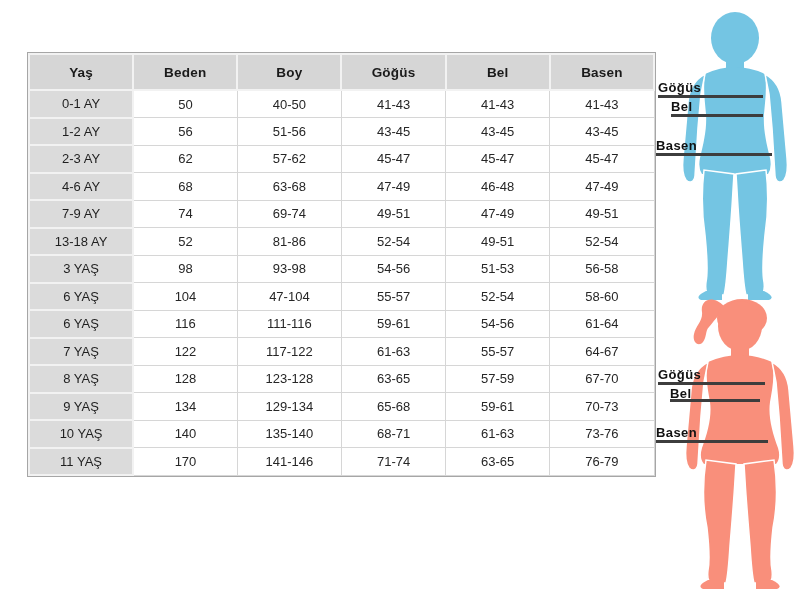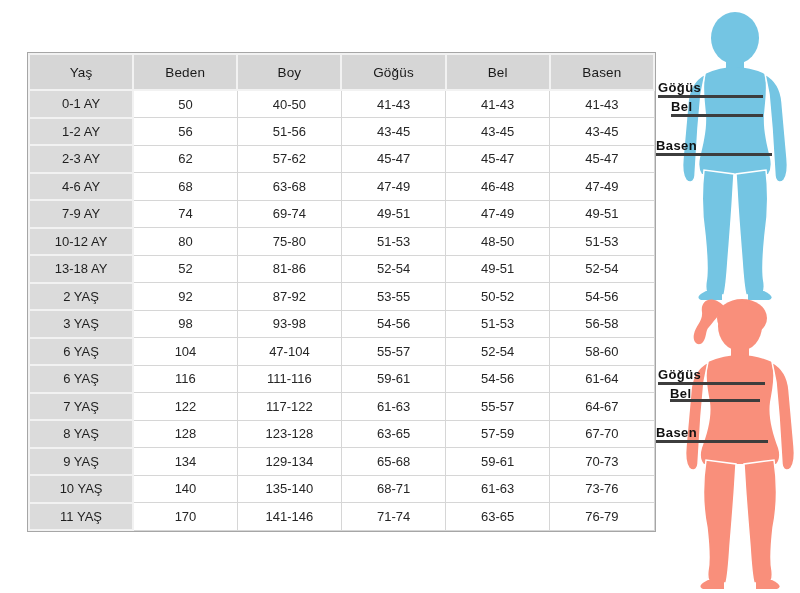--- a/index.html
+++ b/index.html
@@ -11,21 +11,21 @@
   
   .table-wrap{
     position:absolute;left:27px;top:52px;
     border:1.5px solid #a6a6a6;
   }
   table.size-table{
     border-collapse:collapse;table-layout:fixed;width:627px;
   }
   table.size-table th{
     height:32px;background:#d6d6d6;color:#1a1a1a;
-    font-size:13.5px;font-weight:400;text-align:center;
+    font-size:13.5px;font-weight:700;text-align:center;
     border:2px solid #f2f2f2;letter-spacing:.2px;
   }
   table.size-table td{
     height:23.5px;background:#ffffff;color:#262626;
     font-size:13px;text-align:center;
     border:1px solid #d6d6d6;
   }
   table.size-table td.rowlabel{
     background:#dbdbdb;border:2px solid #f2f2f2;color:#1f1f1f;
   }
@@ -91,42 +91,26 @@
         </tr>
         <tr>
           <td class="rowlabel">7-9 AY</td>
           <td>74</td>
           <td>69-74</td>
           <td>49-51</td>
           <td>47-49</td>
           <td>49-51</td>
         </tr>
         <tr>
-          <td class="rowlabel">10-12 AY</td>
-          <td>80</td>
-          <td>75-80</td>
-          <td>51-53</td>
-          <td>48-50</td>
-          <td>51-53</td>
-        </tr>
-        <tr>
           <td class="rowlabel">13-18 AY</td>
           <td>52</td>
           <td>81-86</td>
           <td>52-54</td>
           <td>49-51</td>
           <td>52-54</td>
-        </tr>
-        <tr>
-          <td class="rowlabel">2 YAŞ</td>
-          <td>92</td>
-          <td>87-92</td>
-          <td>53-55</td>
-          <td>50-52</td>
-          <td>54-56</td>
         </tr>
         <tr>
           <td class="rowlabel">3 YAŞ</td>
           <td>98</td>
           <td>93-98</td>
           <td>54-56</td>
           <td>51-53</td>
           <td>56-58</td>
         </tr>
         <tr>

